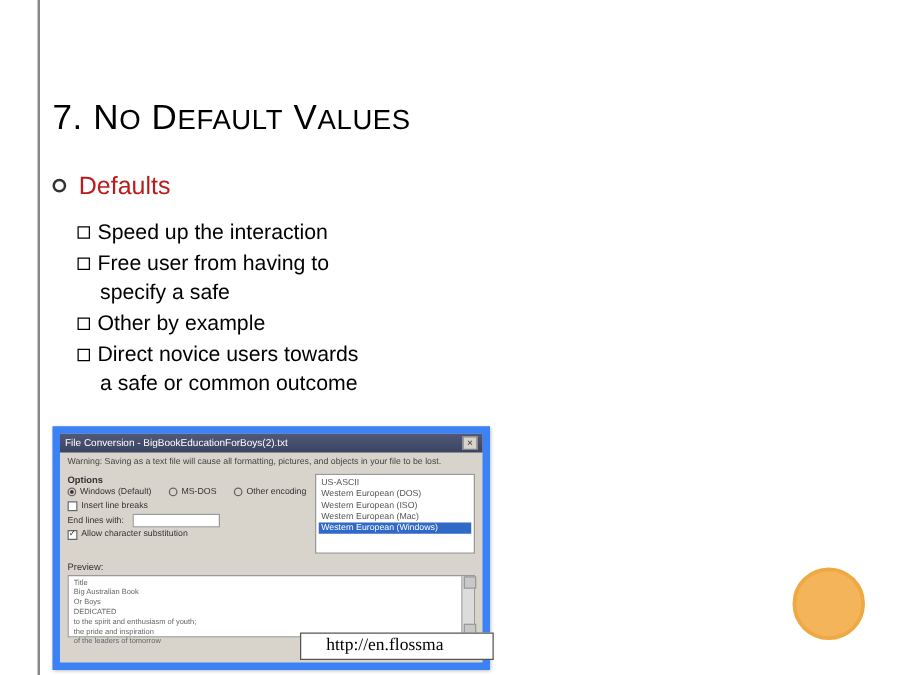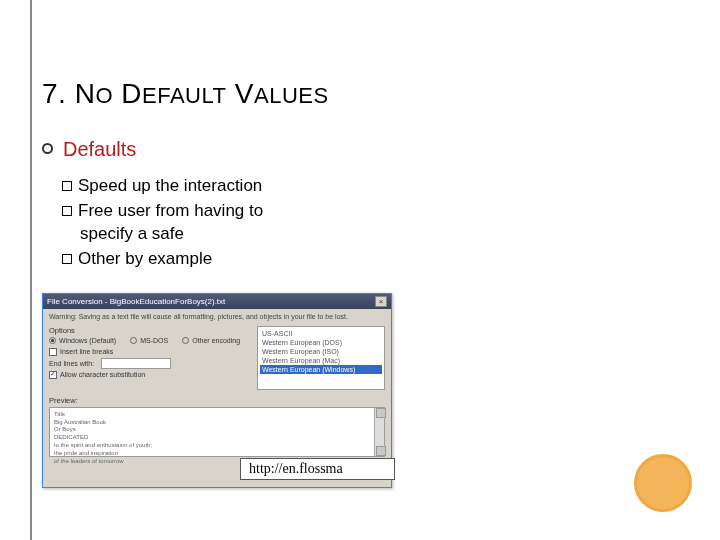--- a/index.html
+++ b/index.html
@@ -78,21 +78,21 @@
     vertical-align: baseline;
   }
   .image-col {
     position: relative;
     width: 360px;
   }
   .dialog {
     width: 350px;
     height: 195px;
     background: #d8d4cc;
-    border: 1px solid #3b82f6;
+    border: 6px solid #3b82f6;
     box-shadow: 1px 1px 3px rgba(0,0,0,0.3);
     position: relative;
     font-size: 8px;
     color: #333;
   }
   .dlg-title {
     background: linear-gradient(#505a78, #3a4360);
     height: 15px;
     display: flex;
     align-items: center;
@@ -112,21 +112,21 @@
     padding: 4px 6px;
     font-size: 7px;
     color: #444;
   }
   .dlg-body {
     display: flex;
     padding: 2px 6px;
     gap: 6px;
   }
   .dlg-left { flex: 1; }
-  .dlg-group-label { font-size: 7.5px; color: #333; margin-bottom: 2px; }
+  .dlg-group-label { font-size: 7.5px; color: #333; margin-bottom: 2px; font-weight: bold; }
   .dlg-radio-row { display: flex; gap: 14px; margin-bottom: 4px; }
   .radio-item { display: flex; align-items: center; gap: 3px; font-size: 7px; }
   .radio-dot { width: 7px; height: 7px; border: 1px solid #666; border-radius: 50%; display:inline-block; position:relative;}
   .radio-dot.checked:after{content:"";position:absolute;left:1px;top:1px;width:3px;height:3px;border-radius:50%;background:#333;}
   .dlg-chk-row { display: flex; align-items: center; gap: 3px; font-size: 7px; margin-top: 2px;}
   .tiny-chk { width:8px; height:8px; border:1px solid #666; background:#fff; display:inline-block;}
   .tiny-chk.checked:after{content:"✓"; font-size:7px; position:relative; top:-2px; left:0;}
   .tiny-input { width: 70px; height: 11px; background:#fff; border:1px solid #999; display:inline-block; margin-left:4px;}
   .dlg-right {
     width: 128px;
@@ -159,21 +159,21 @@
   .url-box {
     position: absolute;
     left: 198px;
     top: 165px;
     width: 155px;
     height: 22px;
     background: #fff;
     border: 1px solid #555;
     display: flex;
     align-items: center;
-    padding: 0 8px;
+    padding: 0 20px;
     font-size: 14px;
     font-family: "Times New Roman", serif;
     color: #000;
     overflow: hidden;
     white-space: nowrap;
   }
   .circle-accent {
     position: absolute;
     right: 28px;
     bottom: 28px;
@@ -198,20 +198,21 @@
   <div class="bullet-row">
     <span class="bullet-icon"></span>
     <span class="bullet-label">Defaults</span>
   </div>
 
   <div class="content-row">
     <div class="list-col">
       <div class="list-item"><span class="checkbox"></span><span>Speed up the interaction</span></div>
       <div class="list-item"><span class="checkbox"></span><span>Free user from having to specify a safe</span></div>
       <div class="list-item"><span class="checkbox"></span><span>Other by example</span></div>
+      <div class="list-item"><span class="checkbox"></span><span>Direct novice users towards a safe or common outcome</span></div>
     </div>
 
     <div class="image-col">
       <div class="dialog">
         <div class="dlg-title">
           <span class="dlg-title-text">File Conversion - BigBookEducationForBoys(2).txt</span>
           <span class="dlg-close">×</span>
         </div>
         <div class="dlg-warn">Warning: Saving as a text file will cause all formatting, pictures, and objects in your file to be lost.</div>
         <div class="dlg-body">

